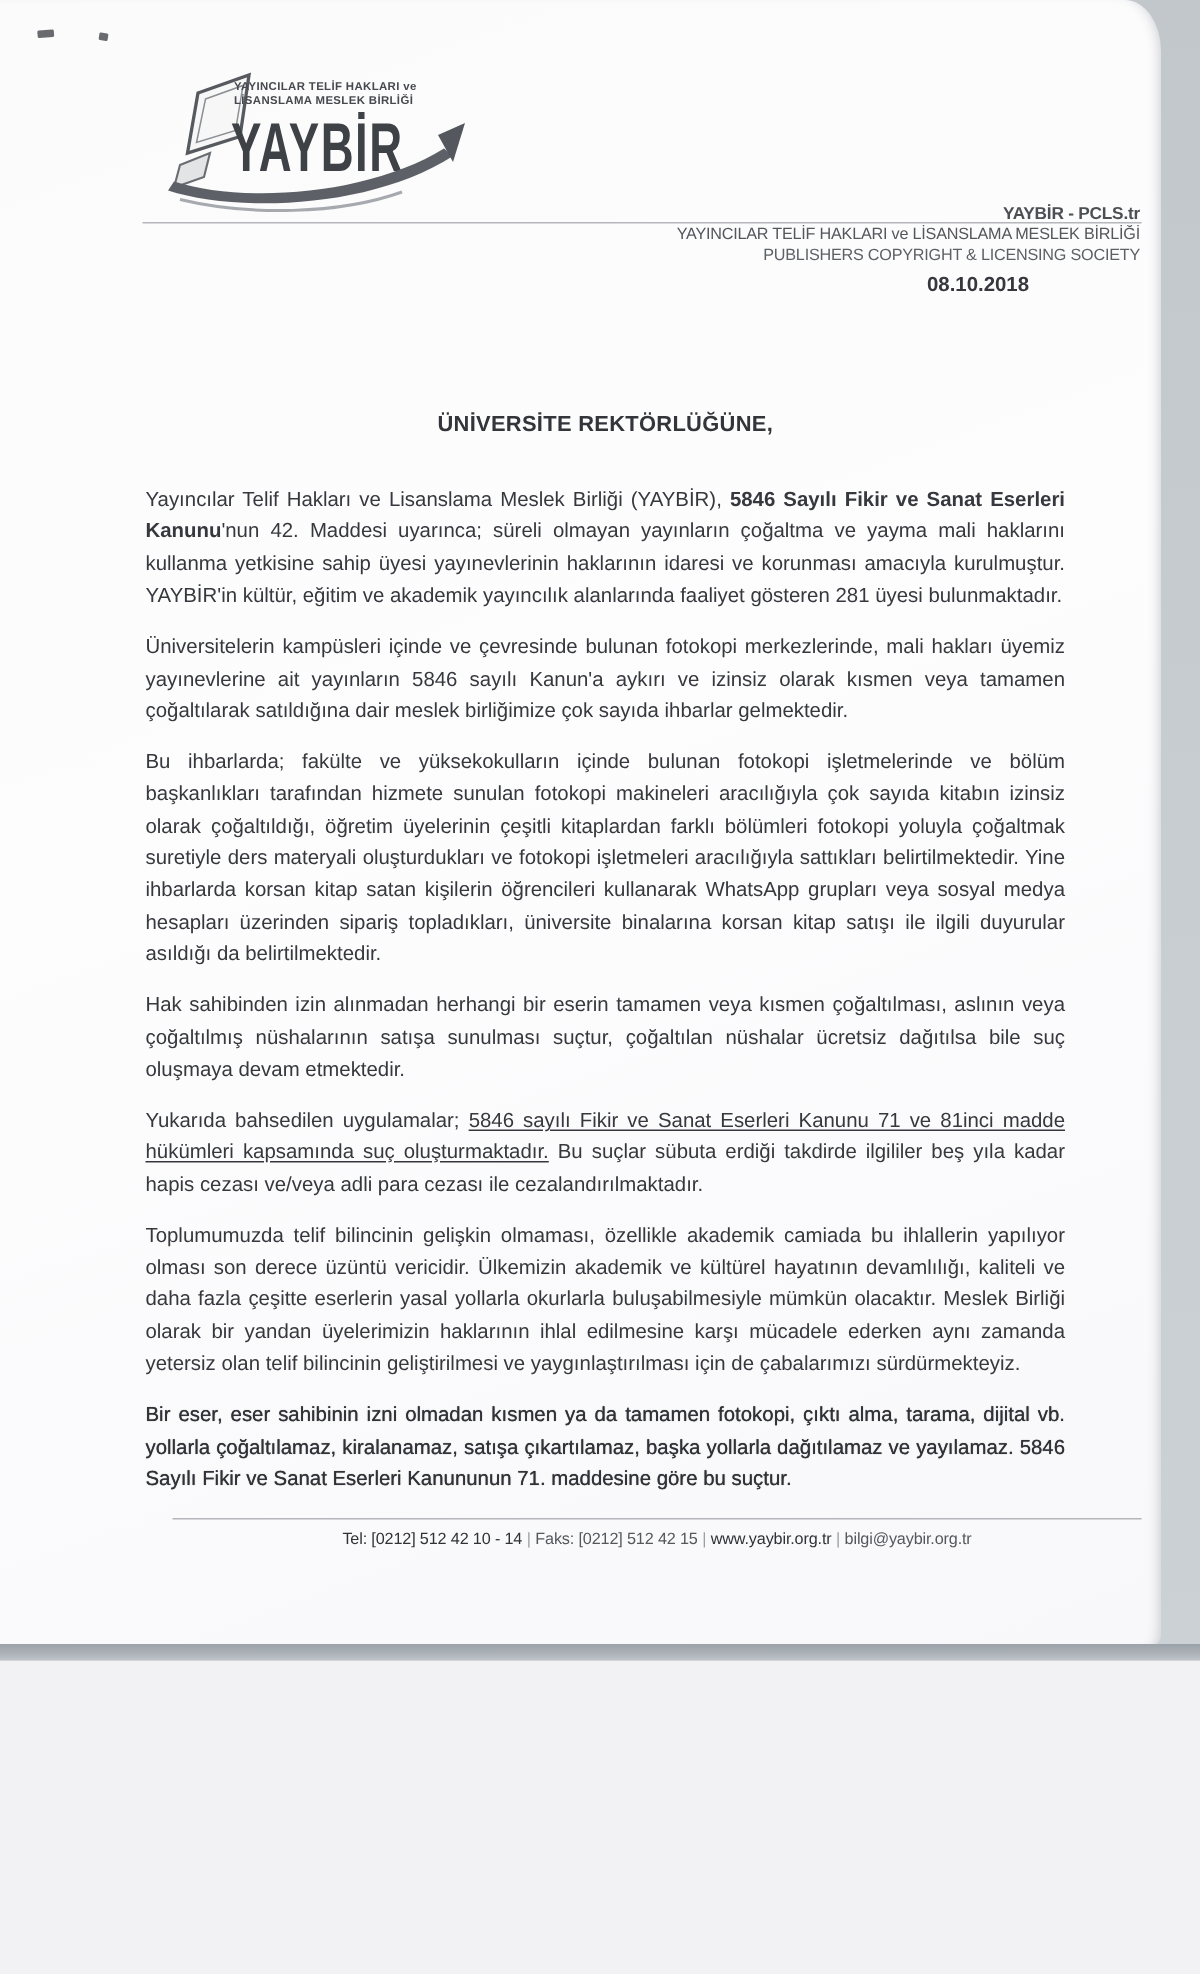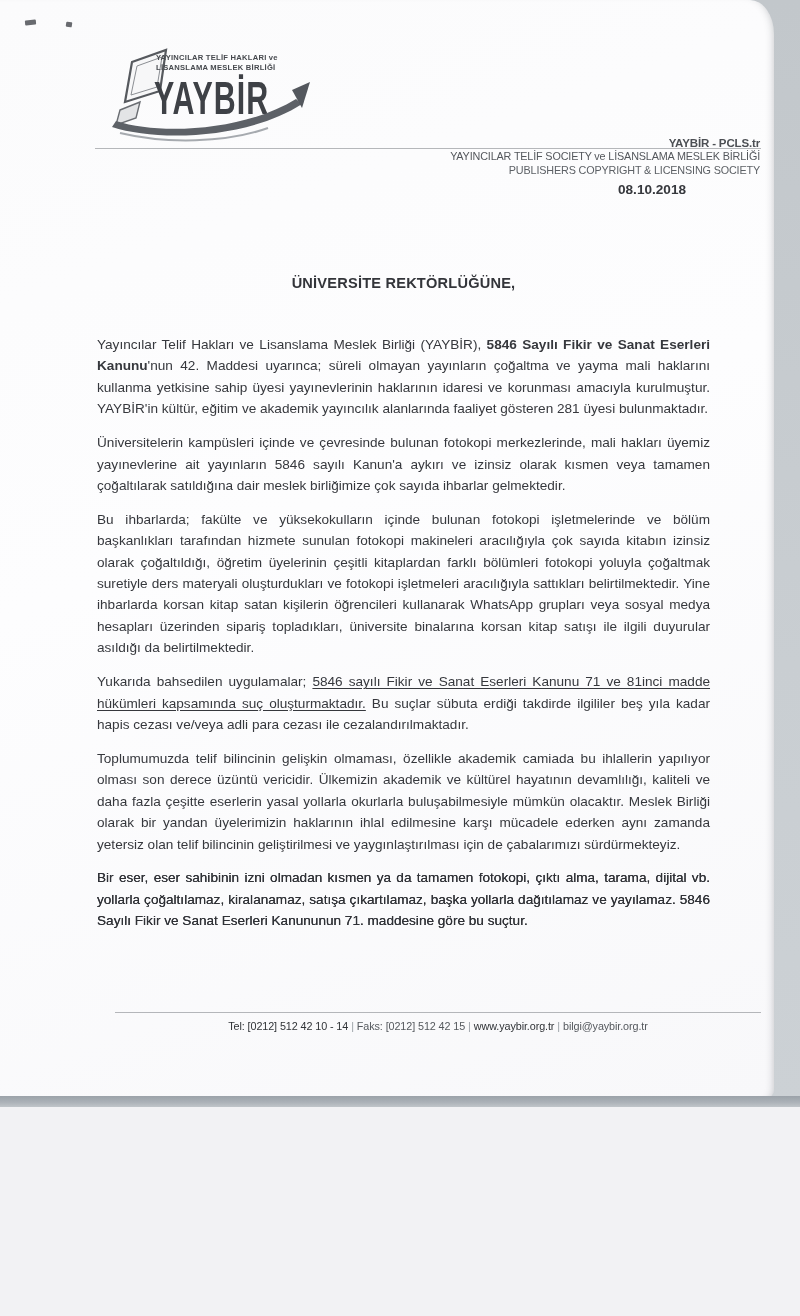--- a/index.html
+++ b/index.html
@@ -31,21 +31,21 @@
 
   
   .meta{position:absolute;left:97px;top:180px;font-size:13.6px;line-height:21px;color:#393b40;}
   .meta .label{display:inline-block;width:46px;font-weight:bold;}
   .date{position:absolute;left:618px;top:182px;font-size:13.6px;font-weight:bold;color:#36383d;}
 
   .salutation{position:absolute;left:97px;top:275px;width:613px;text-align:center;
               font-size:14.6px;font-weight:bold;letter-spacing:.2px;color:#33353a;}
 
   
-  .body-text{position:absolute;left:97px;top:334px;width:613px;color:#36383d;
+  .body-text{position:absolute;left:97px;top:322px;width:613px;color:#36383d;
              font-size:13.6px;line-height:21.4px;text-align:justify;}
   .body-text p{margin:0 0 12.5px 0;}
   .run-normal{}
   .run-bold{font-weight:bold;}
   .run-underline{text-decoration:underline;text-underline-offset:2px;}
   .p-strong{text-shadow:0 0 .5px currentColor;color:#303237;}
 
   
   .footer{position:absolute;left:115px;top:1019px;width:646px;text-align:center;color:#45484d;}
   .footer .addr{font-size:10.8px;line-height:15px;letter-spacing:-0.1px;}
@@ -84,34 +84,35 @@
 
     <g>
       <path d="M6,83 C52,98 142,95 196,60 L190,55 C140,86 56,92 10,77 Z" fill="#5d6167"></path>
       <path d="M14,89 C60,100 120,99 162,84" fill="none" stroke="#a6aaaf" stroke-width="2"></path>
       <polygon points="186,46 204,38 196,64" fill="#54585e"></polygon>
     </g>
   </svg>
 
   <div class="lh-right">
     <div class="l1">YAYBİR - PCLS.tr</div>
-    <div class="l2">YAYINCILAR TELİF SOCIETY ve LİSANSLAMA MESLEK BİRLİĞİ</div>
+    <div class="l2">YAYINCILAR TELİF HAKLARI ve LİSANSLAMA MESLEK BİRLİĞİ</div>
     <div class="l3">PUBLISHERS COPYRIGHT &amp; LICENSING SOCIETY</div>
   </div>
 
   <div class="rule top"></div>
 
   <div class="date">08.10.2018</div>
 
   <div class="salutation">ÜNİVERSİTE REKTÖRLÜĞÜNE,</div>
 
   <div class="body-text">
       <p><span class="run-normal">Yayıncılar Telif Hakları ve Lisanslama Meslek Birliği (YAYBİR), </span><span class="run-bold">5846 Sayılı Fikir ve Sanat Eserleri Kanunu</span><span class="run-normal">'nun 42. Maddesi uyarınca; süreli olmayan yayınların çoğaltma ve yayma mali haklarını kullanma yetkisine sahip üyesi yayınevlerinin haklarının idaresi ve korunması amacıyla kurulmuştur. YAYBİR'in kültür, eğitim ve akademik yayıncılık alanlarında faaliyet gösteren 281 üyesi bulunmaktadır.</span></p>
       <p><span class="run-normal">Üniversitelerin kampüsleri içinde ve çevresinde bulunan fotokopi merkezlerinde, mali hakları üyemiz yayınevlerine ait yayınların 5846 sayılı Kanun'a aykırı ve izinsiz olarak kısmen veya tamamen çoğaltılarak satıldığına dair meslek birliğimize çok sayıda ihbarlar gelmektedir.</span></p>
       <p><span class="run-normal">Bu ihbarlarda; fakülte ve yüksekokulların içinde bulunan fotokopi işletmelerinde ve bölüm başkanlıkları tarafından hizmete sunulan fotokopi makineleri aracılığıyla çok sayıda kitabın izinsiz olarak çoğaltıldığı, öğretim üyelerinin çeşitli kitaplardan farklı bölümleri fotokopi yoluyla çoğaltmak suretiyle ders materyali oluşturdukları ve fotokopi işletmeleri aracılığıyla sattıkları belirtilmektedir. Yine ihbarlarda korsan kitap satan kişilerin öğrencileri kullanarak WhatsApp grupları veya sosyal medya hesapları üzerinden sipariş topladıkları, üniversite binalarına korsan kitap satışı ile ilgili duyurular asıldığı da belirtilmektedir.</span></p>
+      <p><span class="run-normal">Hak sahibinden izin alınmadan herhangi bir eserin tamamen veya kısmen çoğaltılması, aslının veya çoğaltılmış nüshalarının satışa sunulması suçtur, çoğaltılan nüshalar ücretsiz dağıtılsa bile suç oluşmaya devam etmektedir.</span></p>
       <p><span class="run-normal">Yukarıda bahsedilen uygulamalar; </span><span class="run-underline">5846 sayılı Fikir ve Sanat Eserleri Kanunu 71 ve 81inci madde hükümleri kapsamında suç oluşturmaktadır.</span><span class="run-normal"> Bu suçlar sübuta erdiği takdirde ilgililer beş yıla kadar hapis cezası ve/veya adli para cezası ile cezalandırılmaktadır.</span></p>
       <p><span class="run-normal">Toplumumuzda telif bilincinin gelişkin olmaması, özellikle akademik camiada bu ihlallerin yapılıyor olması son derece üzüntü vericidir. Ülkemizin akademik ve kültürel hayatının devamlılığı, kaliteli ve daha fazla çeşitte eserlerin yasal yollarla okurlarla buluşabilmesiyle mümkün olacaktır. Meslek Birliği olarak bir yandan üyelerimizin haklarının ihlal edilmesine karşı mücadele ederken aynı zamanda yetersiz olan telif bilincinin geliştirilmesi ve yaygınlaştırılması için de çabalarımızı sürdürmekteyiz.</span></p>
       <p class="p-strong"><span class="run-normal">Bir eser, eser sahibinin izni olmadan kısmen ya da tamamen fotokopi, çıktı alma, tarama, dijital vb. yollarla çoğaltılamaz, kiralanamaz, satışa çıkartılamaz, başka yollarla dağıtılamaz ve yayılamaz. 5846 Sayılı Fikir ve Sanat Eserleri Kanununun 71. maddesine göre bu suçtur.</span></p>
     </div>
 
   <div class="rule bottom"></div>
   <div class="footer">
     <div class="contact"><span class="fr-bold">Tel: [0212] 512 42 10 - 14</span><span class="fr-sep">|</span><span class="fr-normal">Faks: [0212] 512 42 15</span><span class="fr-sep">|</span><span class="fr-bold">www.yaybir.org.tr</span><span class="fr-sep">|</span><span class="fr-normal">bilgi@yaybir.org.tr</span></div>
   </div>
 

